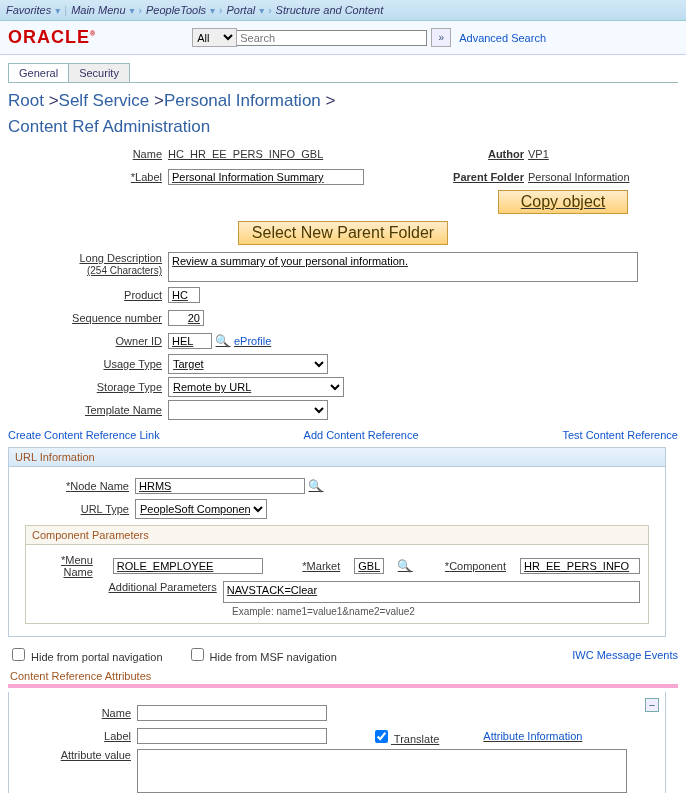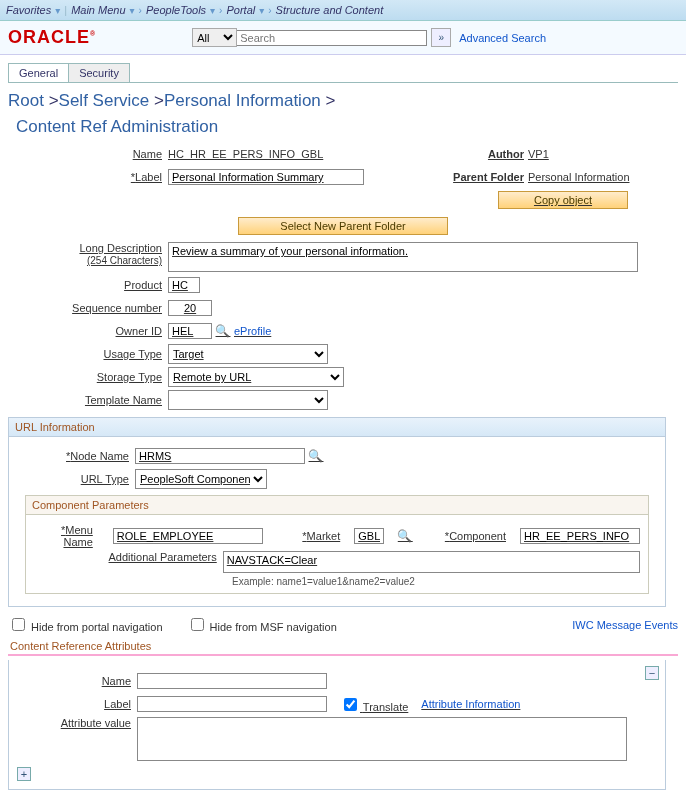--- a/index.html
+++ b/index.html
@@ -27,28 +27,28 @@
   .grid { display: flex; gap: 12px; }
   .leftcol { flex: 1; }
   .rightcol { width: 230px; }
   .row { display: flex; align-items: center; margin: 3px 0; min-height: 20px; text-decoration: underline; }
   .label { text-align: right; width: 160px; padding-right: 6px; color: #333; }
   .label.star::before { content:"*"; }
   .val { display: flex; align-items: center; gap: 4px; }
   input.text { border: 1px solid #888; font-size: 11px; padding: 2px 3px; height: 16px; }
   textarea { border: 1px solid #888; font-size: 11px; padding: 2px 3px; resize: none; font-family: Arial, sans-serif; }
   select.sel { border: 1px solid #888; font-size: 11px; height: 20px; background: #fff; }
-  .btn-orange { background: linear-gradient(#ffeccb, #ffd27a); border: 1px solid #c99a3b; padding: 2px 8px; font-size: 11px; cursor: pointer; color: #4a3b00; }
+  .btn-orange { background: linear-gradient(#ffeccb, #ffd27a); border: 1px solid #c99a3b; padding: 2px 8px; font-size: 16px; cursor: pointer; color: #4a3b00; }
   .btn-orange.wide { width: 210px; text-align: center; }
   .link { color: #1155cc; cursor: pointer; }
   .lookup { width: 14px; height: 14px; display: inline-flex; align-items: center; justify-content: center; cursor: pointer; color: #888; font-size: 12px; }
   .linksrow { display: flex; justify-content: space-between; margin: 6px 0; }
   .groupbox { border: 1px solid #bcd; margin: 4px 12px 8px 0; }
   .grouphead { background: linear-gradient(#e8f2fb, #d6e8f7); padding: 3px 6px; color: #336; border-bottom: 1px solid #bcd; }
-  .cref-attr-head { color: #a05522; padding: 4px 6px 2px 2px; border-bottom: 2px solid #f9a8d4; display: flex; justify-content: space-between; align-items: center; }
+  .cref-attr-head { color: #a05522; padding: 4px 6px 2px 2px; border-bottom: 4px solid #f9a8d4; display: flex; justify-content: space-between; align-items: center; }
   .urlinfohead { color: #a05522; padding: 3px 6px; }
   .subgroup { border: 1px solid #ccb; margin: 6px 10px; }
   .subhead { color: #a05522; padding: 3px 6px; background: #f9f5ef; border-bottom: 1px solid #ccb; }
   .subbody { padding: 6px 8px; }
   .chk { width: 13px; height: 13px; }
   .plusminus { border: 1px solid #7aa; background: #eef; color: #357; width: 14px; height: 14px; font-size: 11px; line-height: 12px; text-align: center; cursor: pointer; display: inline-block; }
   .example { font-size: 10px; color: #555; padding-left: 198px; }
   .fullrow { display: flex; align-items: center; gap: 24px; margin: 6px 0 2px 0; }
   .textstatic { color: #333; }
   .rightlabel { text-align: right; width: 130px; padding-right: 4px; color: #333; display: inline-block; }
@@ -87,21 +87,21 @@
   <div class="tab active">General</div>
   <div class="tab">Security</div>
 </div>
 <div class="tabline"></div>
 
 <div class="breadcrumb">
   <a href="#">Root</a> &gt;<a href="#">Self Service</a> &gt;<a href="#">Personal Information</a> &gt;
 </div>
 
 <div class="main">
-  <div class="pagetitle" style="margin-left:8px">Content Ref Administration</div>
+  <div class="pagetitle" style="margin-left:0">Content Ref Administration</div>
 
   <div class="grid">
 
     <div class="leftcol">
       <div class="row">
           <div class="label">Name</div>
           <div class="val textstatic">HC_HR_EE_PERS_INFO_GBL</div>
         </div>
       <div class="row">
           <div class="label star">Label</div>
@@ -143,21 +143,21 @@
       </div>
       <div class="row">
           <div class="label">Product</div>
           <div class="val">
             <input class="text" style="width: 32px;" value="HC">
           </div>
         </div>
       <div class="row">
           <div class="label">Sequence number</div>
           <div class="val">
-            <input class="text" style="width: 44px; text-align: center;" value="20">
+            <input class="text" style="width: 36px; text-align: right;" value="20">
           </div>
         </div>
       <div class="row">
           <div class="label">Owner ID</div>
         <div class="val">
           <input class="text" style="width: 44px;" value="HEL">
           <span class="lookup">🔍</span>
           <span class="link">eProfile</span>
         </div>
       </div>
@@ -196,20 +196,25 @@
       <div class="row" style="justify-content:flex-end; position:relative;">
         
       </div>
       <div class="row" style="justify-content:flex-end">
         
         
       </div>
     </div>
   </div>
 
+  <div class="linksrow">
+    <span class="link">Create Content Reference Link</span>
+    <span class="link">Add Content Reference</span>
+    <span class="link">Test Content Reference</span>
+  </div>
 
   <div class="groupbox">
     <div class="grouphead urlinfohead">URL Information</div>
     <div style="padding:6px">
       <div class="row">
           <div class="label star" style="width:120px">Node Name</div>
         <div class="val">
             <input class="text" style="width: 170px;" value="HRMS">
             <span class="lookup">🔍</span>
           </div>
@@ -259,21 +264,21 @@
     <div style="padding:8px;position:relative">
       <span class="plusminus" style="position:absolute;right:6px;top:6px">−</span>
       <div class="row">
           <div class="label" style="width:120px">Name</div>
           <div class="val">
             <input class="text" style="width: 190px;">
           </div>
         </div>
       <div class="row">
         <div class="label" style="width:120px">Label</div>
-        <div class="val" style="gap:13px">
+        <div class="val" style="gap:44px">
           <input class="text" style="width: 190px;">
           <label><input type="checkbox" class="chk" checked="" style=""> <span>Translate</span></label>
           <span class="link">Attribute Information</span>
         </div>
       </div>
       <div class="row" style="align-items:flex-start">
         <div class="label" style="width:120px">Attribute value</div>
         <textarea style="width: 490px; height: 44px;"></textarea>
       </div>
       <div style="margin-top:6px">

